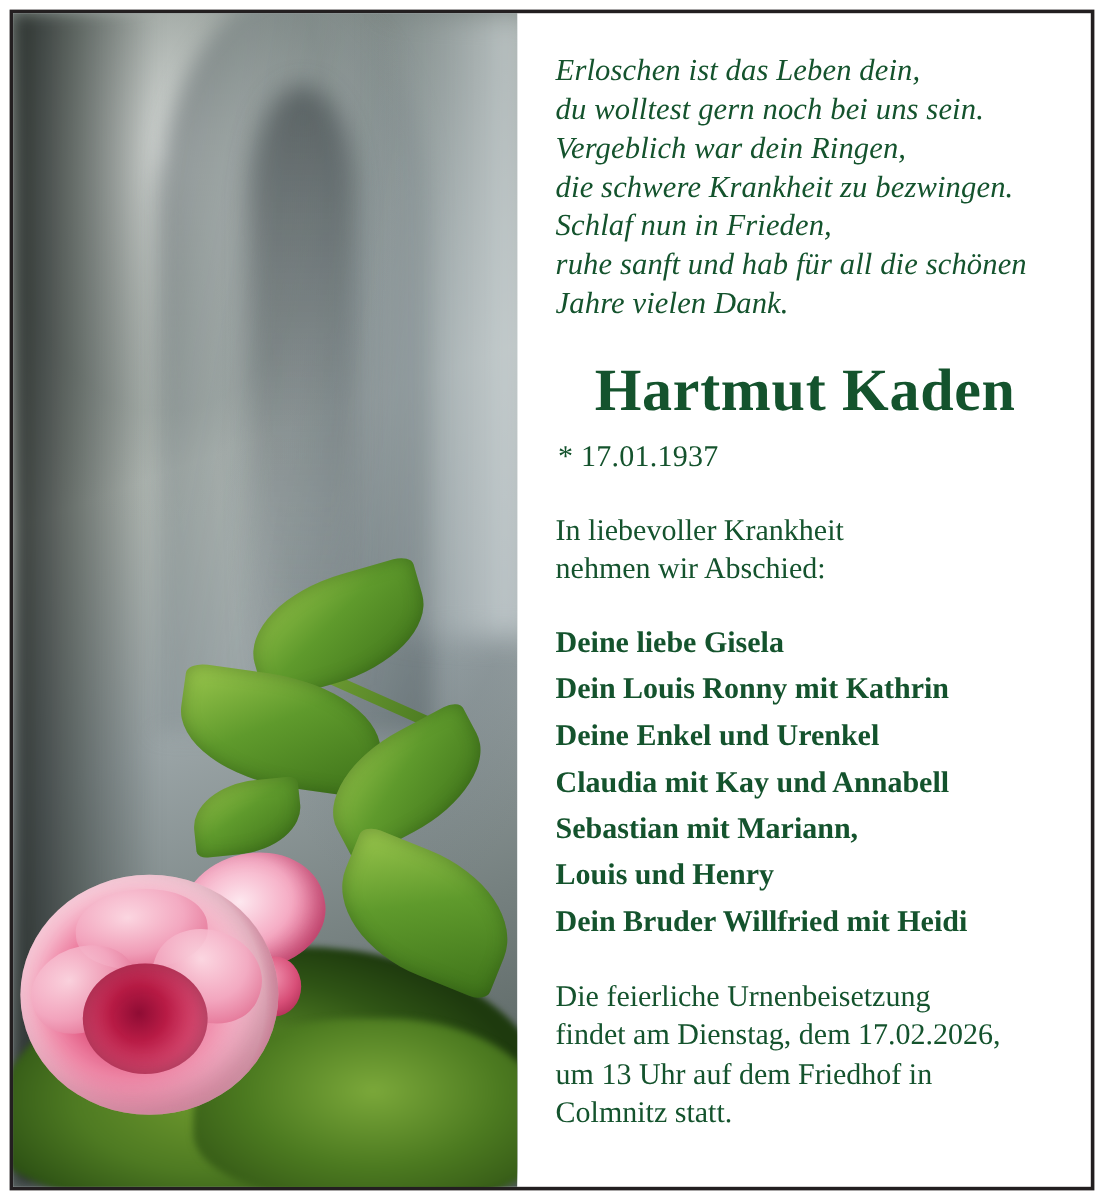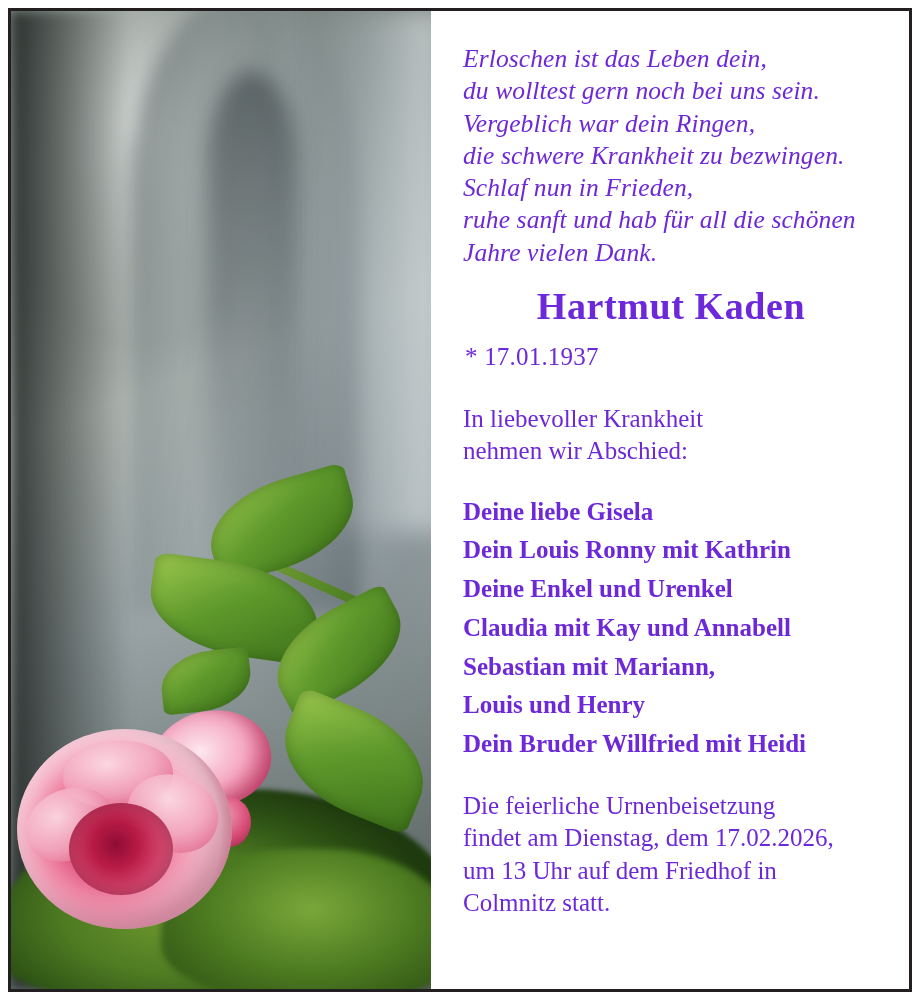--- a/index.html
+++ b/index.html
@@ -174,36 +174,36 @@
     width: 44px;
     height: 50px;
     border-radius: 50%;
     background: radial-gradient(circle at 38% 35%, #f39bb6 0%, #d84f78 55%, #9c1c43 100%);
   }
   
   .content {
     flex: 1 1 auto;
     padding: 26px 26px 0 28px;
     box-sizing: border-box;
-    color: #6d28d9;
+    color: #14532d;
   }
   .poem {
     font-style: italic;
     font-size: 25.5px;
     line-height: 1.265;
     letter-spacing: 0.1px;
     margin: 6px 0 0 4px;
   }
   .poem div { white-space: nowrap; }
   .name {
-    font-size: 38px;
+    font-size: 50px;
     font-weight: bold;
     letter-spacing: 0.6px;
     text-align: center;
-    margin: 18px 0 0 0;
+    margin: 30px 0 0 0;
     line-height: 1.05;
     font-family: Liberation Serif, serif;
   }
   .dates {
     display: flex;
     justify-content: space-between;
     font-size: 25px;
     margin: 16px 10px 0 6px;
     letter-spacing: 0.2px;
     flex-direction: column;

